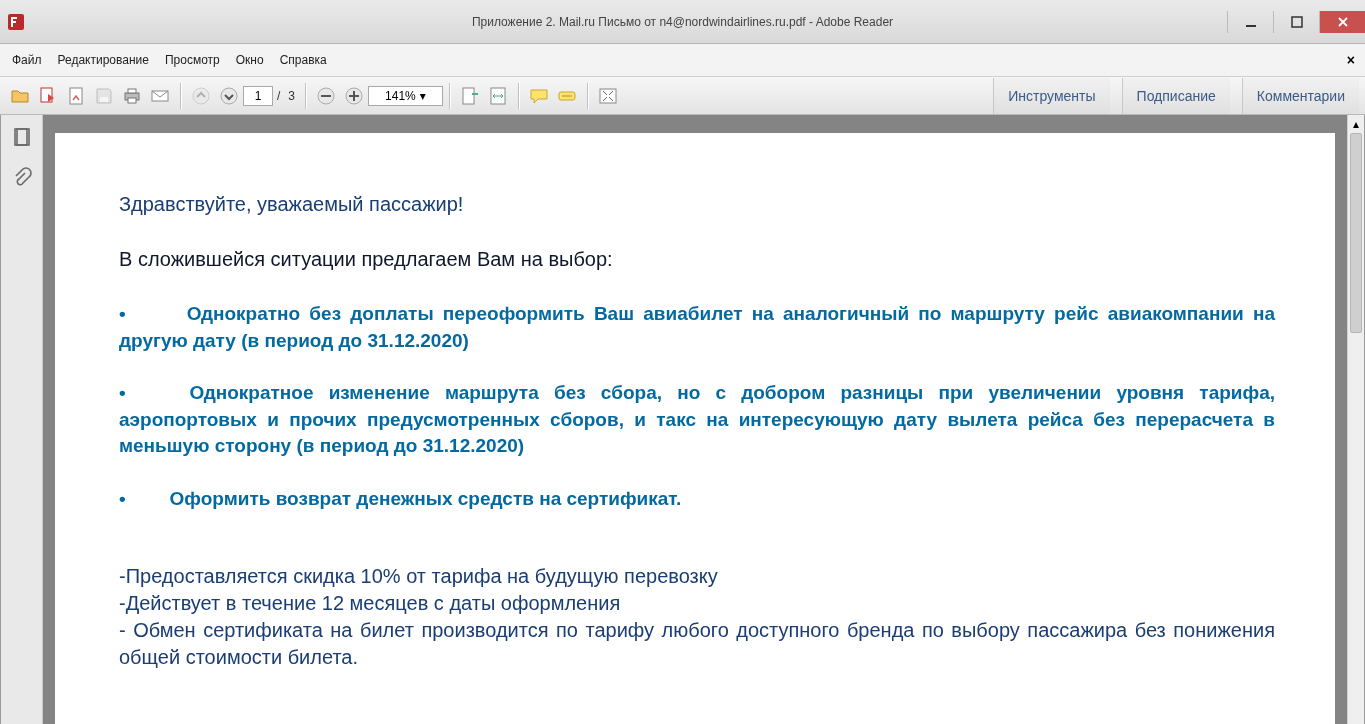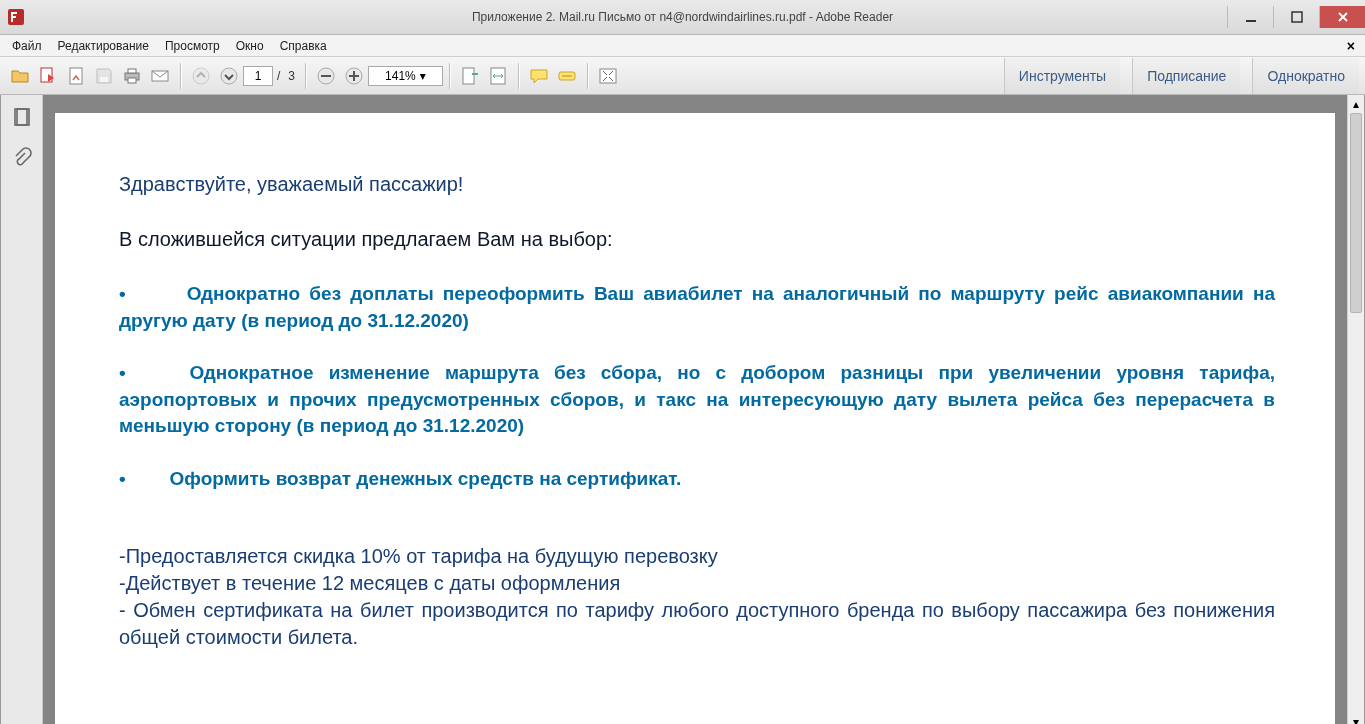--- a/index.html
+++ b/index.html
@@ -1,25 +1,25 @@
 <!DOCTYPE html>
 <html><head>
 <meta charset="utf-8">
 <style>
 * { box-sizing: border-box; margin: 0; padding: 0; }
 html, body { width: 1365px; height: 724px; font-family: "Segoe UI", Tahoma, sans-serif; font-size: 12px; overflow: hidden; background: #fff; }
-.titlebar { height: 35px; background: linear-gradient(#eaeaea, #d9d9d9); display: flex; align-items: center; position: relative; border-bottom: 1px solid #b5b5b5; }
+.titlebar { height: 44px; background: linear-gradient(#eaeaea, #d9d9d9); display: flex; align-items: center; position: relative; border-bottom: 1px solid #b5b5b5; }
 .titlebar .app-icon { width: 20px; height: 20px; margin: 0 6px; position: relative; }
 .titlebar .app-icon svg { width: 20px; height: 20px; }
 .titlebar .title { position: absolute; left: 0; right: 0; text-align: center; color: #444; font-size: 12px; pointer-events: none; }
 .winbtns { margin-left: auto; display: flex; }
 .winbtn { width: 46px; height: 22px; display: flex; align-items: center; justify-content: center; background: transparent; border-left: 1px solid #bbb; }
 .winbtn.close { background: #c8504f; }
 .winbtn svg { width: 12px; height: 12px; }
-.menubar { height: 22px; background: #f3f3f3; display: flex; align-items: center; padding: 0 4px; border-bottom: 1px solid #cfcfcf; position: relative; }
+.menubar { height: 33px; background: #f3f3f3; display: flex; align-items: center; padding: 0 4px; border-bottom: 1px solid #cfcfcf; position: relative; }
 .menubar .menu-item { padding: 2px 8px; color: #222; cursor: default; }
 .menubar .close-doc { margin-left: auto; font-weight: bold; font-size: 14px; padding: 0 6px; }
 .toolbar { height: 38px; background: linear-gradient(#f6f6f6, #e4e4e4); border-bottom: 1px solid #b9b9b9; display: flex; align-items: center; padding: 0 6px; }
 .toolbar .grp { display: flex; align-items: center; }
 .toolbar .sep { width: 1px; height: 26px; background: #bfbfbf; margin: 0 6px; box-shadow: 1px 0 0 #fff; }
 .tbtn { width: 28px; height: 28px; display: flex; align-items: center; justify-content: center; border-radius: 2px; }
 .tbtn svg { width: 20px; height: 20px; }
 .page-input { width: 30px; height: 20px; text-align: center; border: 1px solid #a9a9a9; font-size: 12px; background: #fff; }
 .page-total { margin: 0 4px; color: #333; }
 .zoom-box { height: 20px; border: 1px solid #a9a9a9; background: #fff; display: flex; align-items: center; padding: 0 16px; }
@@ -196,21 +196,21 @@
           <rect x="2" y="3" width="16" height="14" fill="#fff" stroke="#888"></rect>
           <path d="M6 6l8 8M14 6l-8 8" stroke="#888" stroke-width="0"></path>
           <path d="M5 5l4 4M5 15l4-4M15 5l-4 4M15 15l-4-4" stroke="#666" fill="none"></path>
         </svg>
       </div>
   </div>
 
   <div class="rpanel">
     <div class="panel-btn">Инструменты</div>
     <div class="panel-btn">Подписание</div>
-    <div class="panel-btn">Однократно</div>
+    <div class="panel-btn">Комментарии</div>
   </div>
 </div>
 
 <div class="content">
   <div class="sidebar">
     <div class="side-btn">
         <svg viewBox="0 0 22 22">
           <rect x="4" y="2" width="12" height="16" fill="none" stroke="#6a6a6a" stroke-width="1.6"></rect>
           <rect x="6" y="2" width="12" height="16" fill="none" stroke="#6a6a6a" stroke-width="1.6"></rect>
         </svg>

